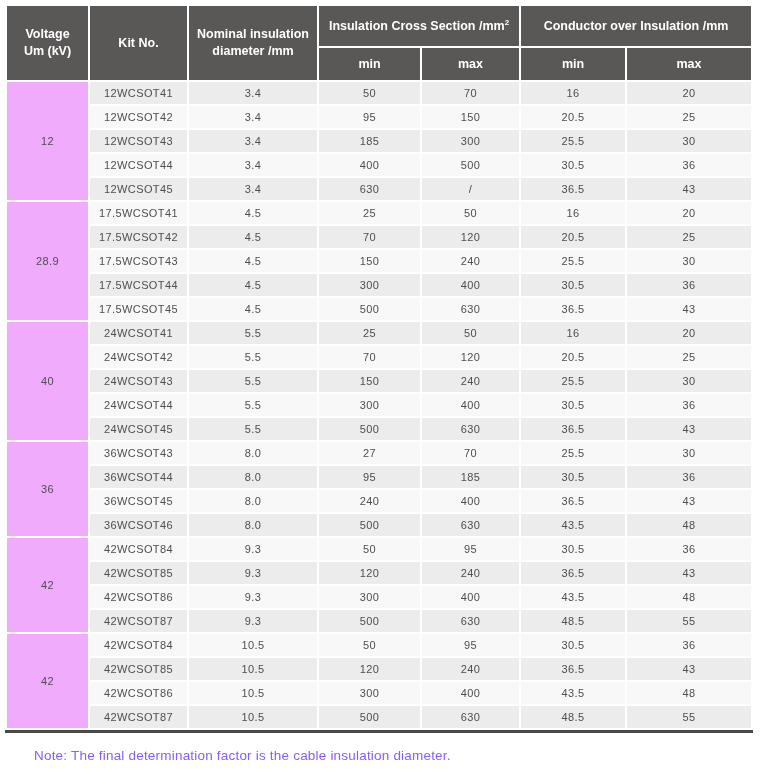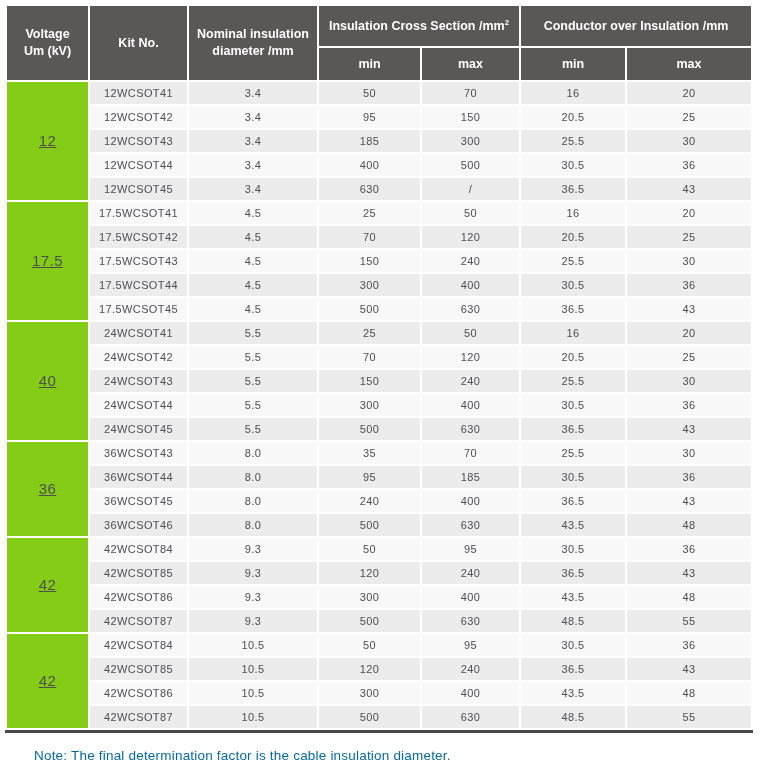--- a/index.html
+++ b/index.html
@@ -48,34 +48,33 @@
     font-size: 11px;
     color: #4e4e53;
     letter-spacing: 0.4px;
     line-height: 22px;
     white-space: nowrap;
     overflow: hidden;
   }
   tr.row-shaded td { background: #ececec; }
   tr.row-light  td { background: #f8f8f8; }
   table.kit-table td.voltage-cell {
-    background: #84cc16;
-    font-size: 15px;
-    text-decoration: underline;
+    background: #f0abfc;
+    font-size: 11px;
   }
   .bottom-rule {
     width: 748px;
     height: 3px;
     background: #4a4848;
     margin-top: 0px;
   }
   .note {
     margin: 15px 0 0 29px;
     font-size: 13.5px;
-    color: #0369a1;
+    color: #8b5cf6;
     letter-spacing: 0.2px;
   }
 </style>
 </head>
 <body>
 
 <div class="page">
 
   <table class="kit-table">
     <colgroup>
@@ -140,21 +139,21 @@
         </tr>
         <tr class="row-shaded">
           <td>12WCSOT45</td>
           <td>3.4</td>
           <td>630</td>
           <td>/</td>
           <td>36.5</td>
           <td>43</td>
         </tr>
         <tr class="row-light">
-          <td class="voltage-cell" rowspan="5">17.5</td>
+          <td class="voltage-cell" rowspan="5">28.9</td>
           <td>17.5WCSOT41</td>
           <td>4.5</td>
           <td>25</td>
           <td>50</td>
           <td>16</td>
           <td>20</td>
         </tr>
         <tr class="row-shaded">
           <td>17.5WCSOT42</td>
           <td>4.5</td>
@@ -225,21 +224,21 @@
           <td>5.5</td>
           <td>500</td>
           <td>630</td>
           <td>36.5</td>
           <td>43</td>
         </tr>
         <tr class="row-light">
           <td class="voltage-cell" rowspan="4">36</td>
           <td>36WCSOT43</td>
           <td>8.0</td>
-          <td>35</td>
+          <td>27</td>
           <td>70</td>
           <td>25.5</td>
           <td>30</td>
         </tr>
         <tr class="row-shaded">
           <td>36WCSOT44</td>
           <td>8.0</td>
           <td>95</td>
           <td>185</td>
           <td>30.5</td>

